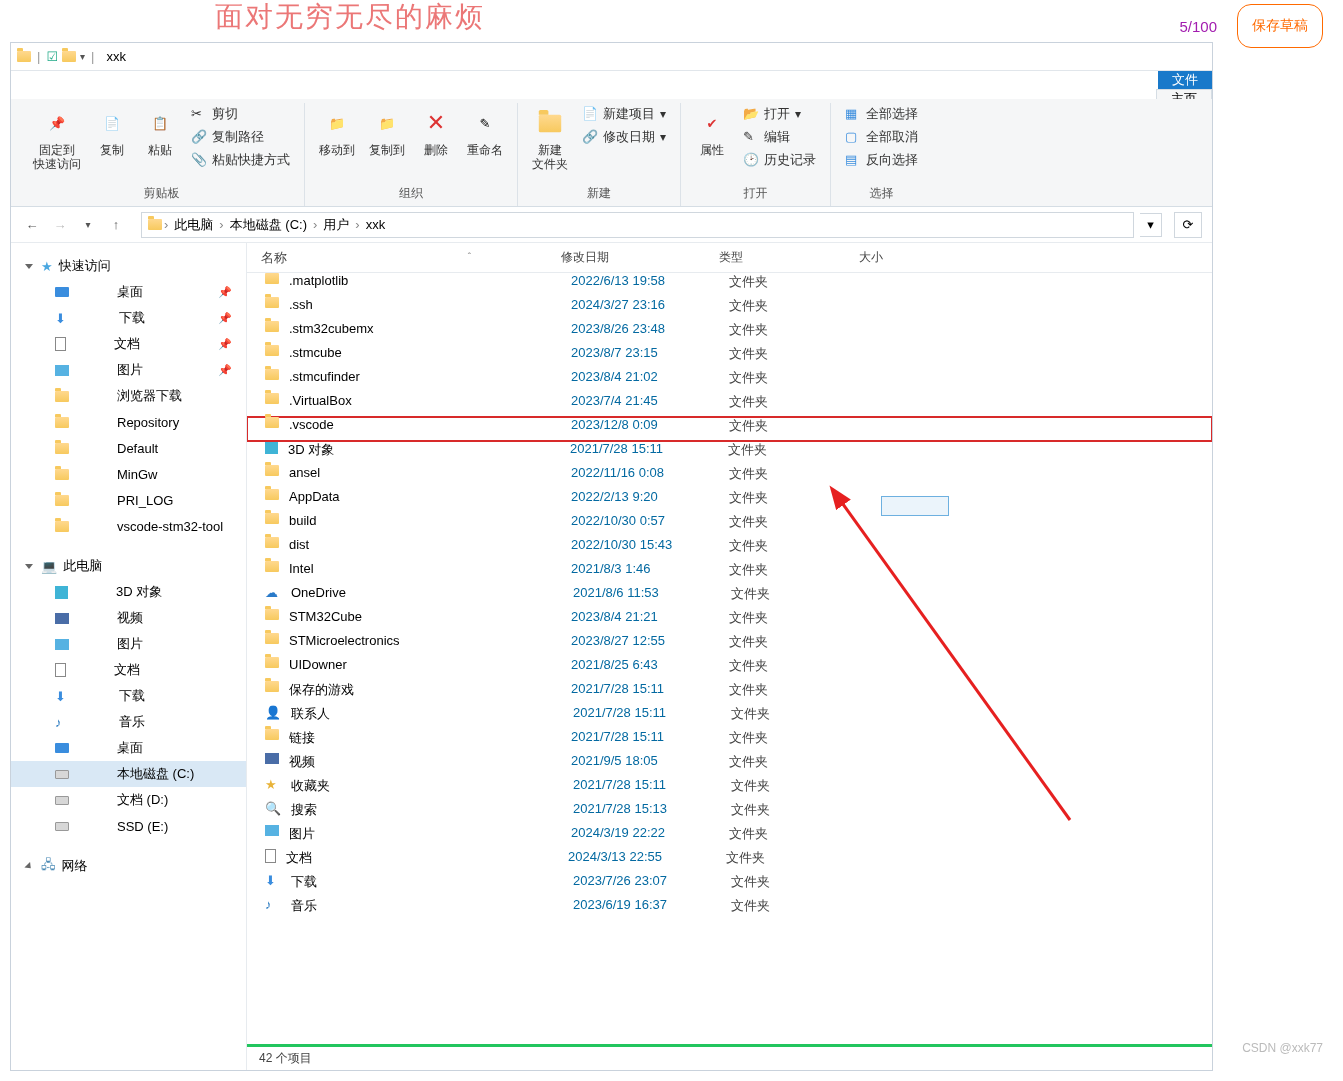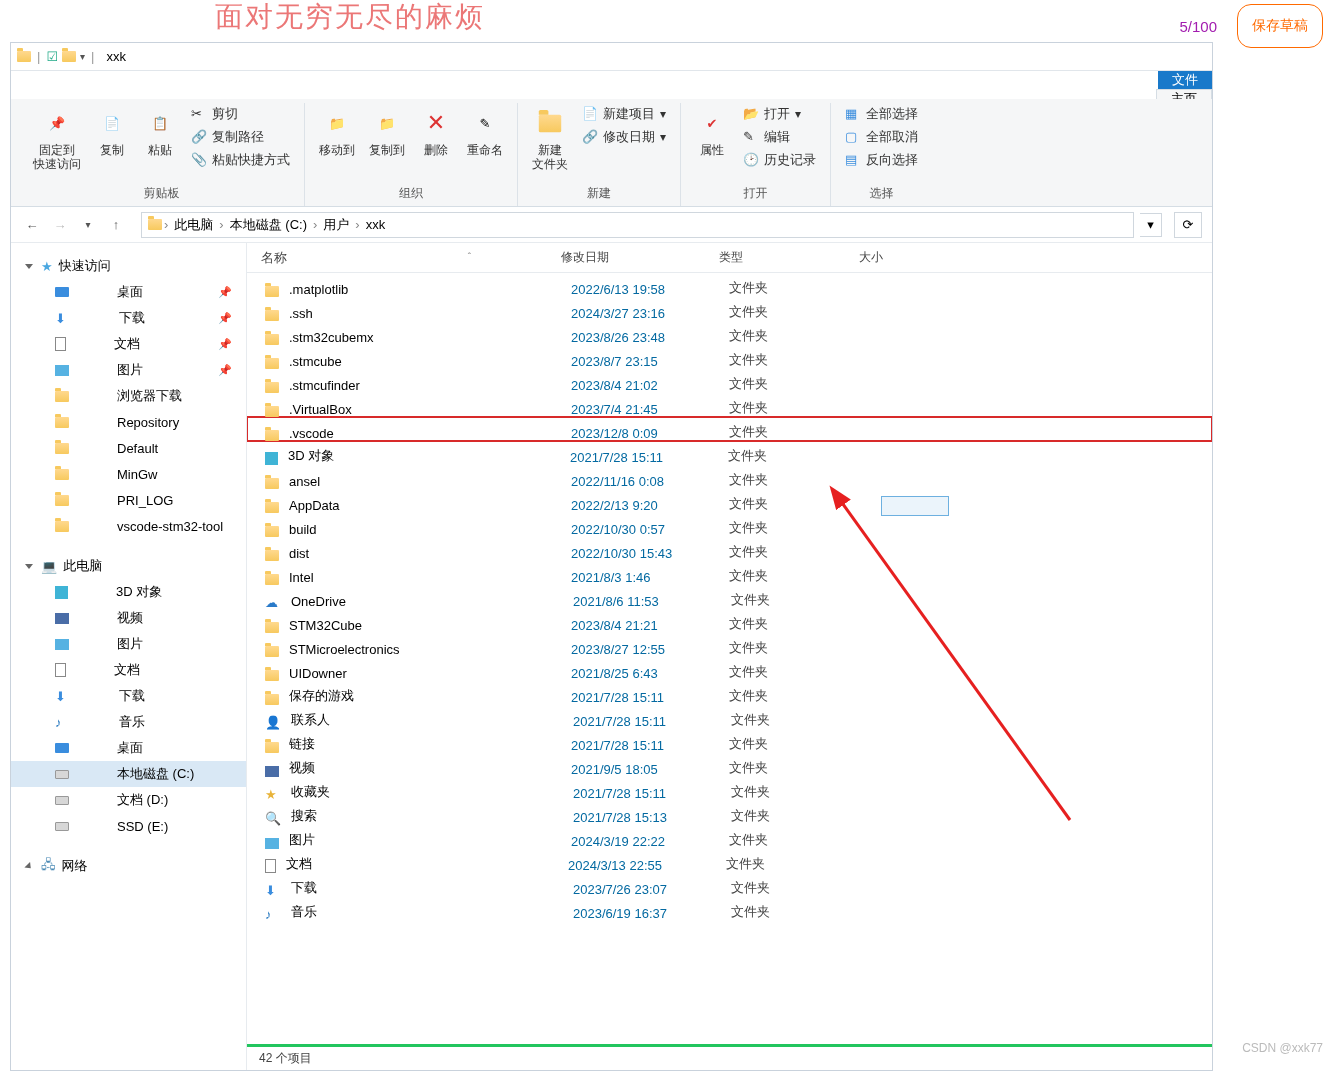--- a/index.html
+++ b/index.html
@@ -58,21 +58,21 @@
 .ic-net{color:#4a8ab5;}
 .files{flex:1;display:flex;flex-direction:column;overflow:hidden;}
 .col-headers{height:30px;display:flex;align-items:center;border-bottom:1px solid #e7ebef;padding-left:14px;}
 .col-headers div{color:#444;font-size:12px;cursor:pointer;display:flex;align-items:center;text-align:right;}
 .col-name{width:300px;}
 .col-date{width:158px;}
 .col-type{width:140px;}
 .col-size{width:80px;}
 .sort-ind{margin-left:auto;margin-right:90px;color:#888;font-size:10px;}
 .file-rows{flex:1;overflow-y:auto;}
-.frow{height:24px;display:flex;align-items:flex-end;padding-left:18px;cursor:pointer;}
+.frow{height:24px;display:flex;align-items:flex-start;padding-left:18px;cursor:pointer;}
 .frow.highlight{outline:2px solid #d82a2a;outline-offset:-1px;}
 .frow .ficon{margin-right:10px;}
 .frow .fname{width:282px;white-space:nowrap;overflow:hidden;}
 .frow .fdate{width:158px;color:#0369a1;}
 .frow .ftype{width:140px;color:#444;}
 .select-box{position:absolute;border:1px solid #6db0e0;background:rgba(120,180,230,.15);}
 .statusbar{height:26px;border-top:3px solid #22c55e;display:flex;align-items:center;padding:0 12px;font-size:12px;color:#444;}
 .watermark{position:absolute;right:20px;bottom:26px;color:#bbb;font-size:12px;}
 svg.arrow-annot{position:absolute;pointer-events:none;}
 </style>

